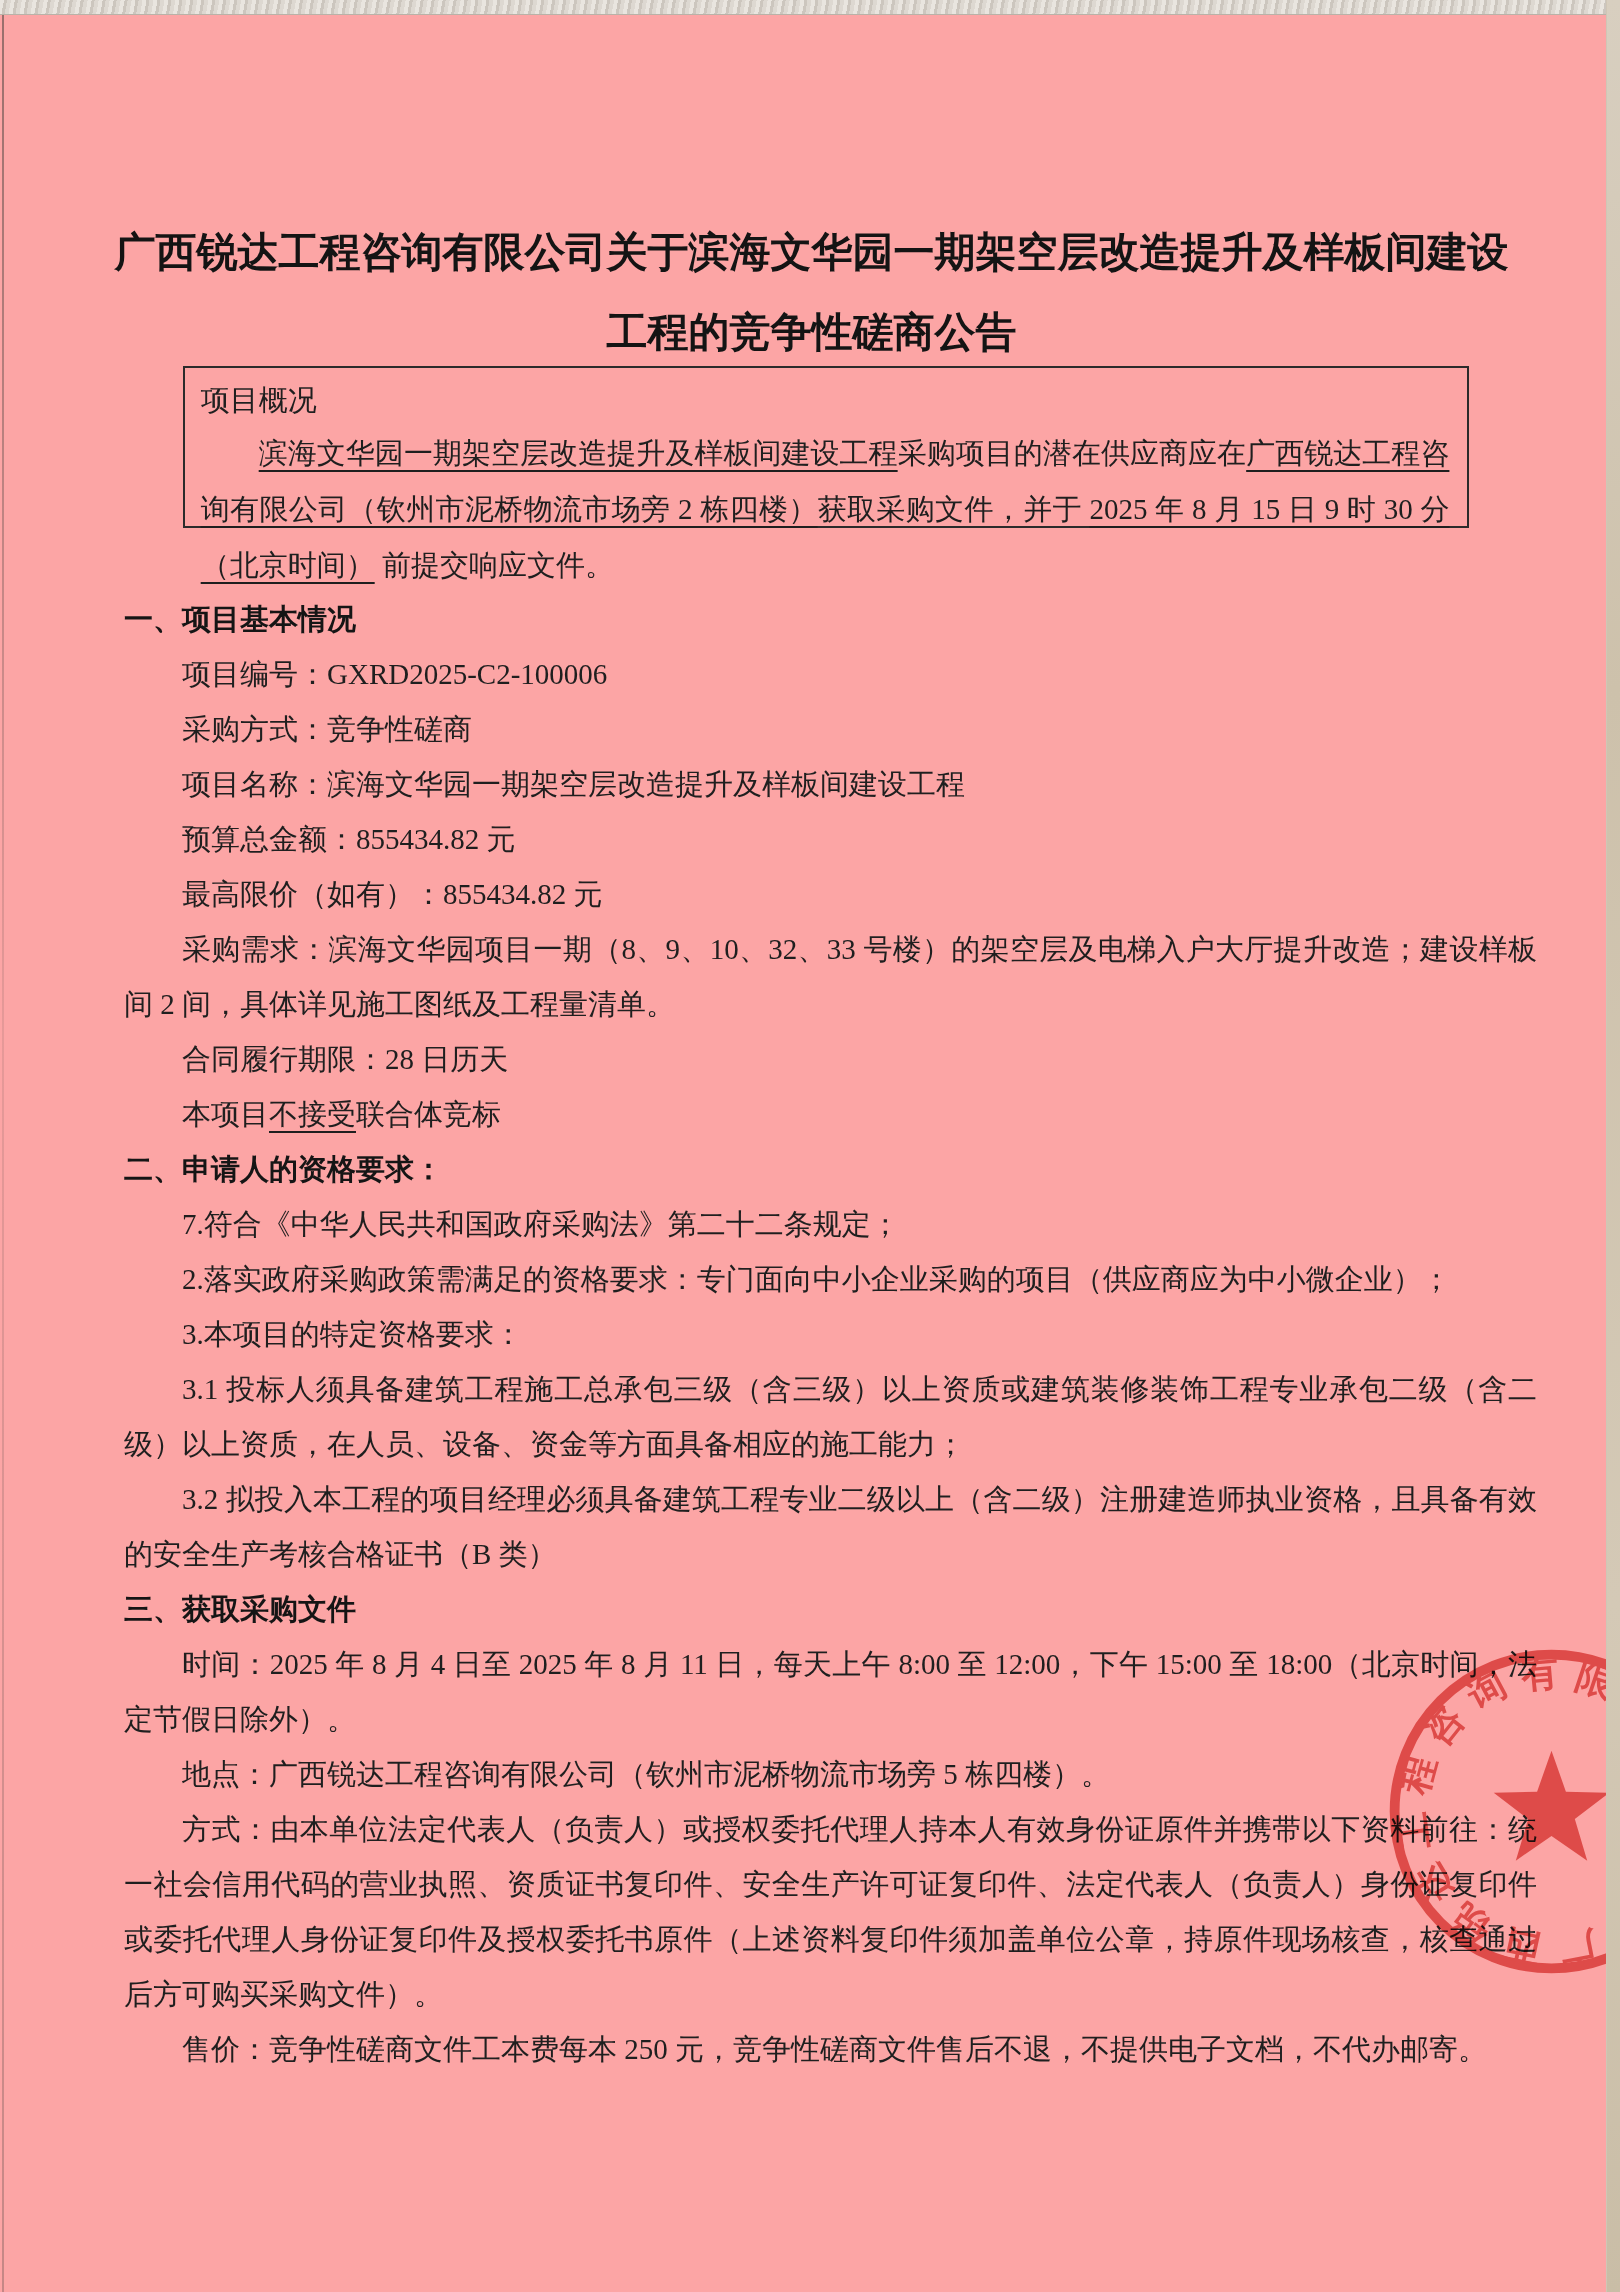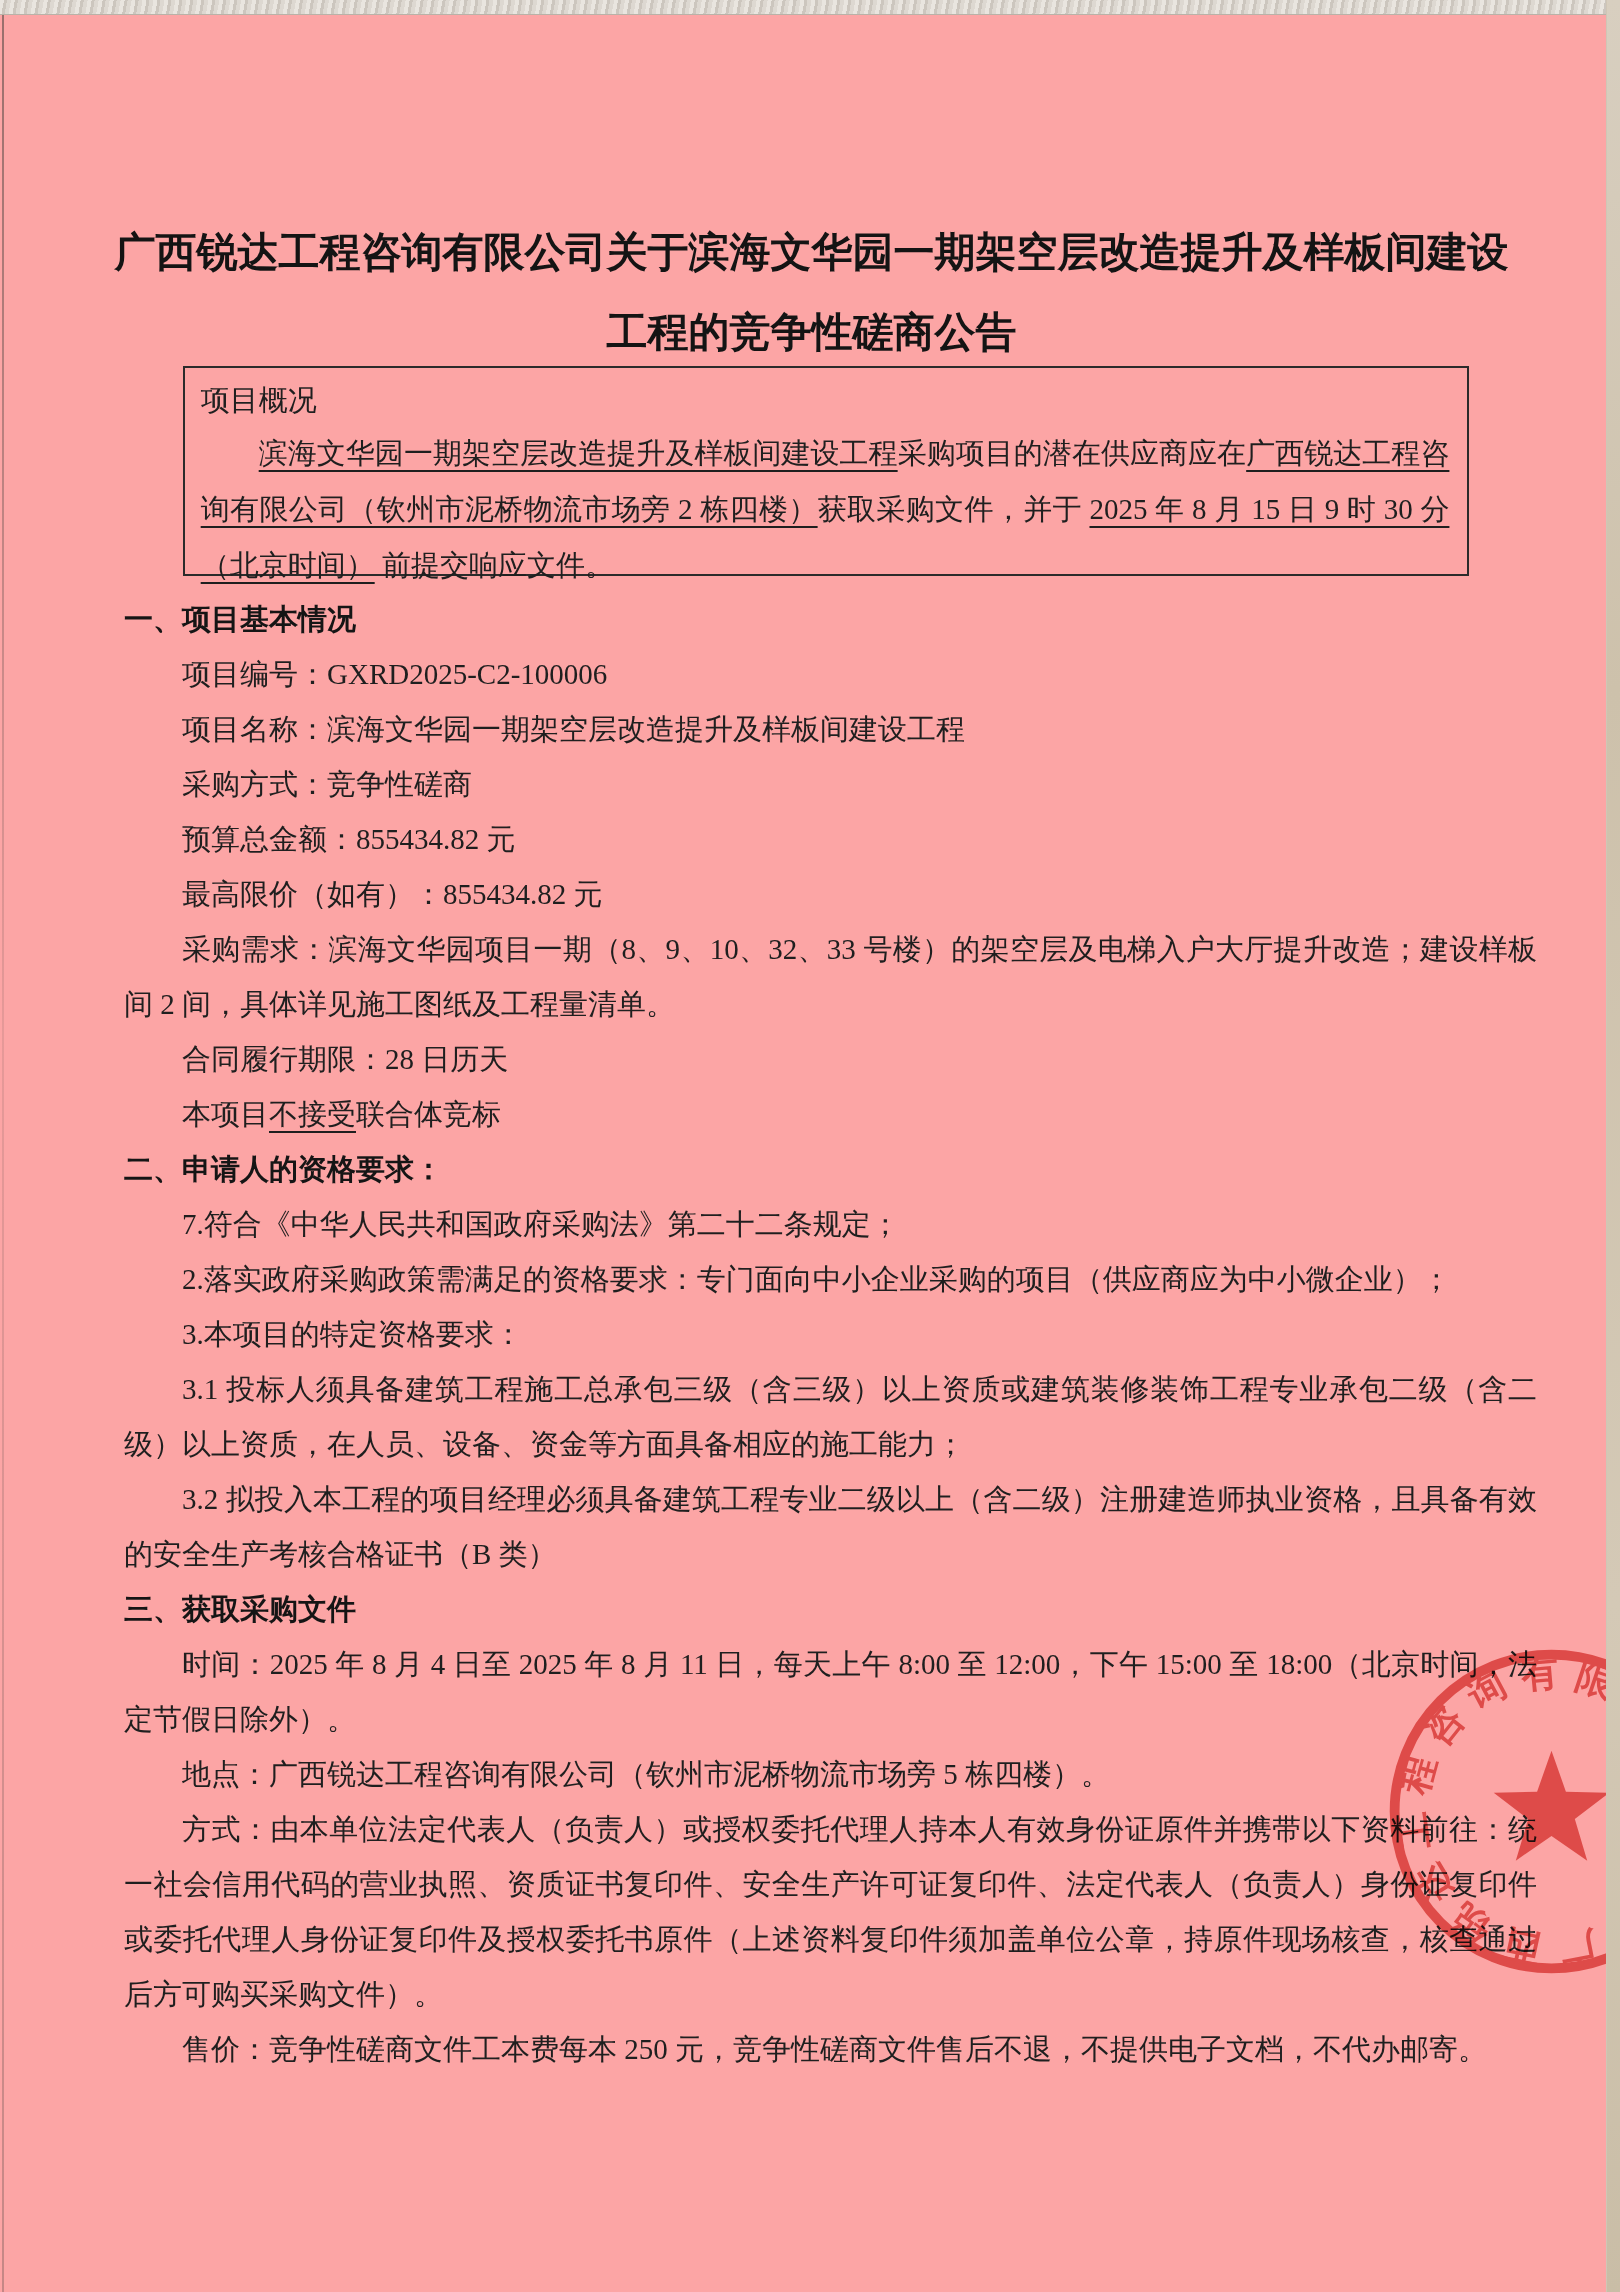--- a/index.html
+++ b/index.html
@@ -28,21 +28,21 @@
   }
   .paper{position:absolute;top:0;left:0;bottom:0;right:12.7px;overflow:hidden;}
 
   .title{
     position:absolute;top:212px;left:104px;width:1415px;
     margin:0;text-align:center;
     font-size:41px;font-weight:700;line-height:80px;letter-spacing:0;
     color:#141414;
   }
   .overview-box{
-    position:absolute;top:366px;left:183px;width:1286px;height:210px;
+    position:absolute;top:366px;left:183px;width:1286px;height:162px;
     box-sizing:border-box;border:2.9px solid #2b2b2b;
     padding:11.8px 17.6px 0 15.7px;
   }
   .overview-heading{font-size:29px;line-height:41px;margin:0;font-weight:400;}
   .overview-para{
     margin:3.9px 0 0;font-size:29px;line-height:56px;
     text-align:justify;text-indent:2em;
   }
   .u{ text-decoration:underline; text-decoration-thickness:2px; text-underline-offset:6.9px; }
 
@@ -72,22 +72,22 @@
     <h1 class="title">广西锐达工程咨询有限公司关于滨海文华园一期架空层改造提升及样板间建设工程的竞争性磋商公告</h1>
 
     <div class="overview-box">
       <p class="overview-heading">项目概况</p>
       <p class="overview-para"><span class="u">滨海文华园一期架空层改造提升及样板间建设工程</span><span>采购项目的潜在供应商应在</span><span class="u">广西锐达工程咨询有限公司（钦州市泥桥物流市场旁 2 栋四楼）</span><span>获取采购文件，并于 </span><span class="u">2025 年 8 月 15 日 9 时 30 分（北京时间）</span><span> 前提交响应文件。</span></p>
     </div>
 
     <div class="doc-body">
       <h2>一、项目基本情况</h2>
       <p>项目编号：GXRD2025-C2-100006</p>
+      <p>采购方式：竞争性磋商</p>
       <p>项目名称：滨海文华园一期架空层改造提升及样板间建设工程</p>
-      <p>采购方式：竞争性磋商</p>
       <p>预算总金额：855434.82 元</p>
       <p>最高限价（如有）：855434.82 元</p>
       <p>采购需求：滨海文华园项目一期（8、9、10、32、33 号楼）的架空层及电梯入户大厅提升改造；建设样板间 2 间，具体详见施工图纸及工程量清单。</p>
       <p>合同履行期限：28 日历天</p>
       <p><span>本项目</span><span class="u">不接受</span><span>联合体竞标</span></p>
 
       <h2>二、申请人的资格要求：</h2>
       <p>7.符合《中华人民共和国政府采购法》第二十二条规定；</p>
       <p>2.落实政府采购政策需满足的资格要求：专门面向中小企业采购的项目（供应商应为中小微企业）；</p>
       <p>3.本项目的特定资格要求：</p>

